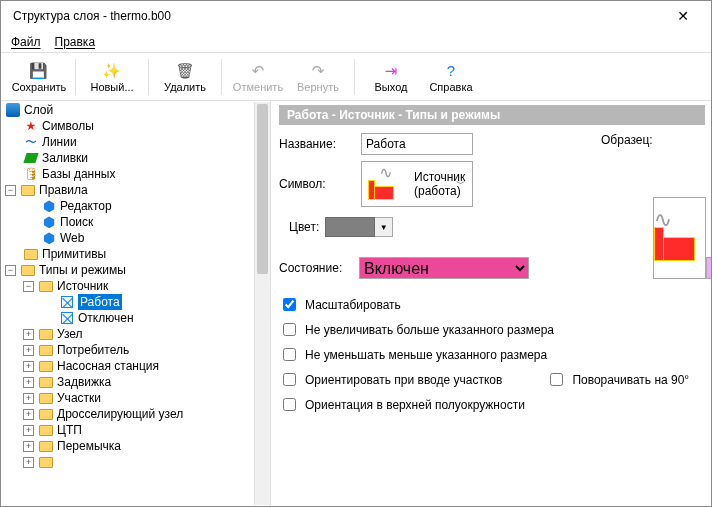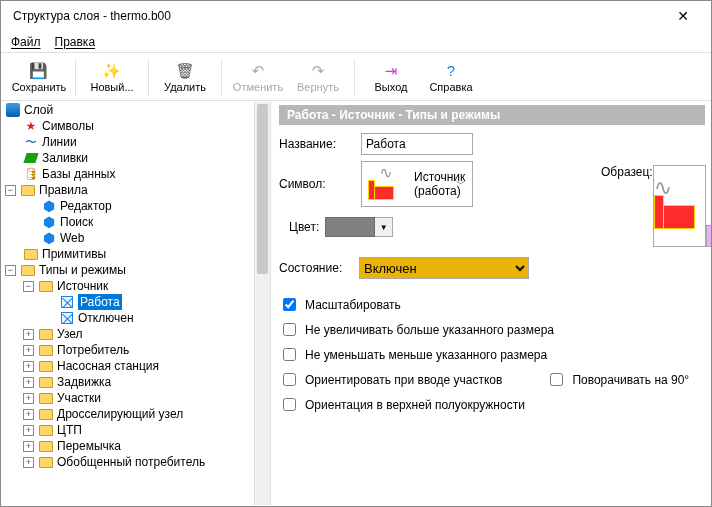--- a/index.html
+++ b/index.html
@@ -52,21 +52,21 @@
   .sizebox{ border:2px solid #d23030; padding:3px 6px; display:flex; align-items:center; gap:8px;}
   .spinner{ display:flex; border:1px solid #a9a9a9; height:22px; width:84px; background:#fff;}
   .spinner input{ border:none; width:64px; padding:1px 4px; font-size:12px;}
   .spinbtns{ width:18px; display:flex; flex-direction:column;}
   .spinbtns div{flex:1;border-left:1px solid #a9a9a9;font-size:7px;display:flex;align-items:center;justify-content:center;background:#efefef;}
   .spinbtns div:first-child{border-bottom:1px solid #a9a9a9;}
   .colorbox{ display:flex; align-items:center;}
   .cswatch{ width:50px; height:20px; background:#808080; border:1px solid #6b6b6b;}
   .cbtn{ width:18px; height:20px; border:1px solid #a9a9a9; border-left:none; background:#efefef; font-size:8px; display:flex; align-items:center; justify-content:center;}
   .winbtn{ min-width:88px; height:22px; border:1px solid #a9a9a9; background:#f0abfc; font-size:12px; padding:0 8px; text-align:center; cursor:pointer;}
-  select.sel2{ height:22px; border:1px solid #a9a9a9; background:#eab308; font-size:13px; width:170px;}
+  select.sel2{ height:22px; border:1px solid #a9a9a9; background:#ec4899; font-size:16px; width:170px;}
   .checks{ margin-top:16px; display:flex; flex-direction:column; gap:6px;}
   .chk{ display:flex; align-items:center; gap:6px;}
   .chk input{ width:13px; height:13px;}
   .chkrow{ display:flex; gap:44px;}
 </style>
 </head>
 <body>
 
 <div class="window">
   <div class="titlebar">
@@ -273,32 +273,31 @@
               <span class="ic-fold"></span>
             </span>
             <span>Перемычка</span>
           </div>
         <div class="node">
             <span class="ind"></span>
             <span class="tw">+</span>
             <span class="ic">
               <span class="ic-fold"></span>
             </span>
-            <span>Обобщенный потребитель</span>
           </div>
       </div>
       <div class="scroll">
           <div class="thumb"></div>
         </div>
     </div>
 
     <div class="right">
       <div class="rhdr">Работа - Источник - Типы и режимы</div>
 
-      <div style="display:flex; gap:10px;align-items:center;">
+      <div style="display:flex; gap:10px;">
         <div style="flex:1;">
           <div class="form">
             <div class="lbl">Название:</div>
             <input class="txt" value="Работа" style="">
             <div></div>
 
             <div class="lbl">Символ:</div>
             <div class="sym">
               <div style="display:flex;flex-direction:column;align-items:center;margin-right:10px;">
                 <div class="smoke">∿</div>

